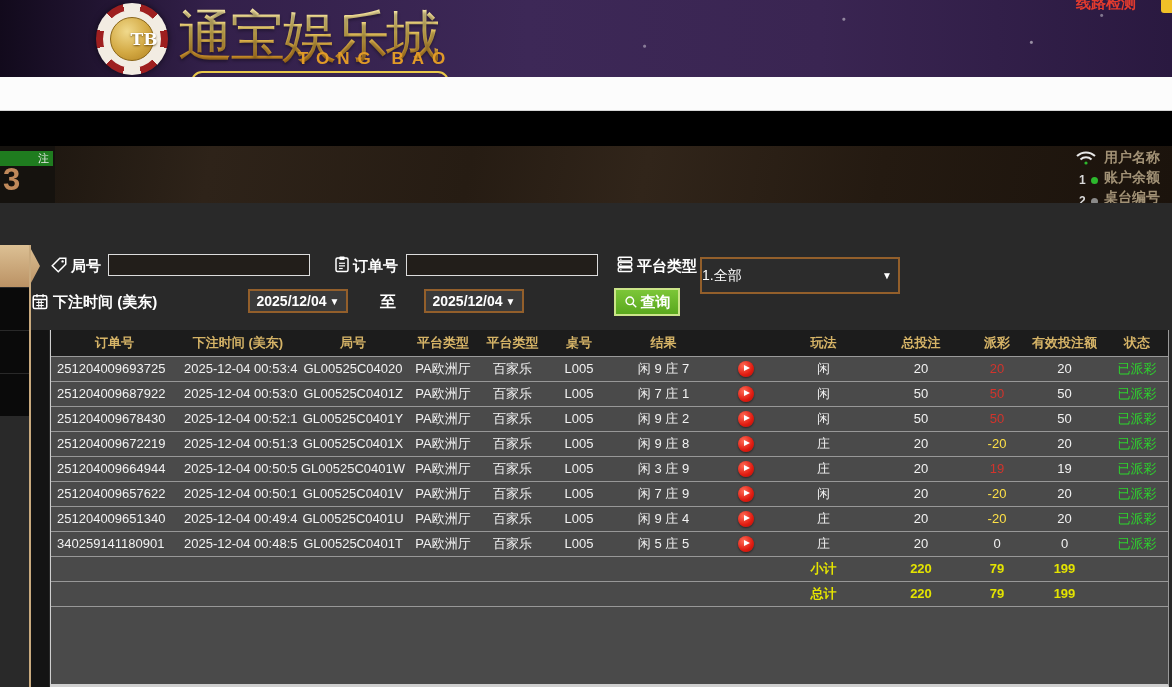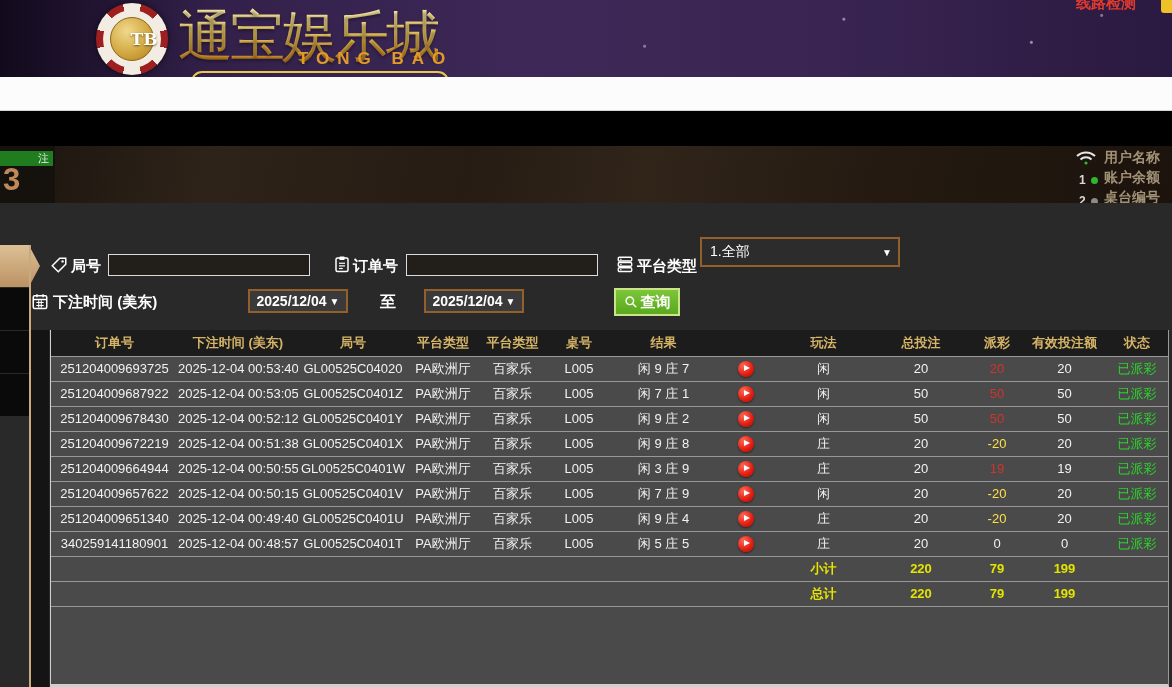--- a/index.html
+++ b/index.html
@@ -74,38 +74,38 @@
   .gutter { position:absolute; left:31px; top:127px; bottom:0; width:18px; background:#141414; }
 
   
   .flabel { position:absolute; color:#fff; font-weight:bold; font-size:15px; white-space:nowrap; }
   .ficon { position:absolute; width:18px; height:18px; }
   .tin { position:absolute; height:22px; background:#221e1a; border:1px solid #dcdcdc; color:#fff;
     font-size:13px; padding:0 6px; outline:none; }
   .dd { position:absolute; background:#2c2c2c; border:2px solid #935f2b; color:#fff; font-size:14px;
     display:flex; align-items:center; cursor:pointer; }
   .dd .arr { margin-left:auto; font-size:10px; padding-right:6px; color:#fff; }
-  .dd-platform { left:700px; top:34px; width:200px; height:30px; padding-left:8px; }
+  .dd-platform { left:700px; top:54px; width:200px; height:37px; }
   .dd-date { width:100px; height:24px; background:#3a3a3a; font-weight:bold; justify-content:center; gap:3px; }
   .dd-date .arr { margin-left:0; padding-right:0; }
   .dd-d1 { left:248px; top:86px; } .dd-d2 { left:424px; top:86px; }
   .search-btn { position:absolute; left:614px; top:85px; width:66px; height:28px;
     background:linear-gradient(180deg,#7cc638,#5aa81e); border:2px solid #cbe489; color:#fff;
     font-weight:bold; font-size:15px; display:flex; align-items:center; justify-content:center; gap:3px;
     cursor:pointer; }
 
   
   .table-wrap { position:absolute; left:50px; top:127px; width:1119px; bottom:0; background:#4a4a4a;
     border-left:1px solid #cfcfcf; border-right:1px solid #9a9a9a; border-bottom:3px solid #cfcfcf; }
   table { border-collapse:collapse; table-layout:fixed; width:1117px; }
   th { background:#1c1c1c; color:#d6b467; font-size:13px; font-weight:bold; height:26px;
     border-bottom:1px solid #9a9a9a; }
   td { color:#f2f2f2; font-size:13px; height:25px; text-align:center; border-bottom:1px solid #989898;
     white-space:nowrap; overflow:hidden; }
-  td.l { text-align:center; }
+  td.l { text-align:left; padding-left:6px; }
   .pay-red { color:#d2342c; } .pay-green { color:#fde047; } .pay-white { color:#f2f2f2; }
   .st-green { color:#2dd32d; }
   .sum-label,.sum-num { color:#e4e400; font-weight:bold; }
   .play-icon { display:inline-block; width:16px; height:16px; border-radius:50%;
     background:radial-gradient(circle at 35% 30%, #ff6a55, #e01b10 60%, #b00e06); position:relative;
     vertical-align:middle; cursor:pointer; box-shadow:0 1px 2px rgba(0,0,0,.5); }
   .play-icon::after { content:""; position:absolute; left:6px; top:4.5px; border-left:6px solid #fff;
     border-top:3.5px solid transparent; border-bottom:3.5px solid transparent; }
   svg { display:block; }
 </style>

